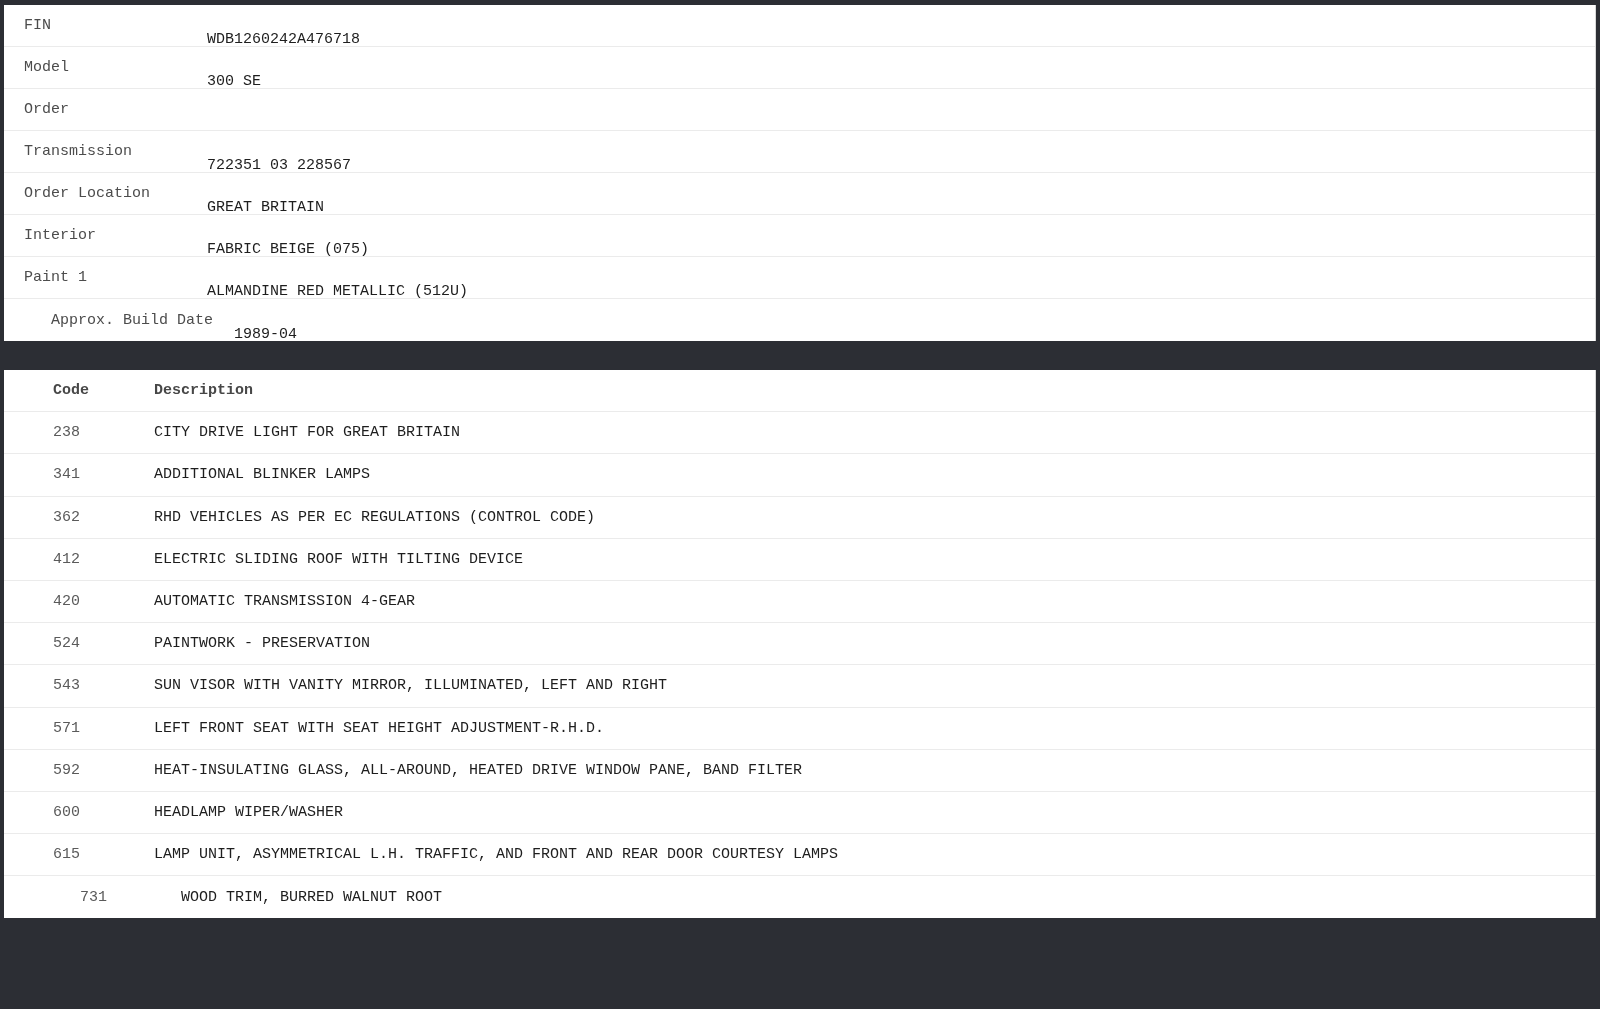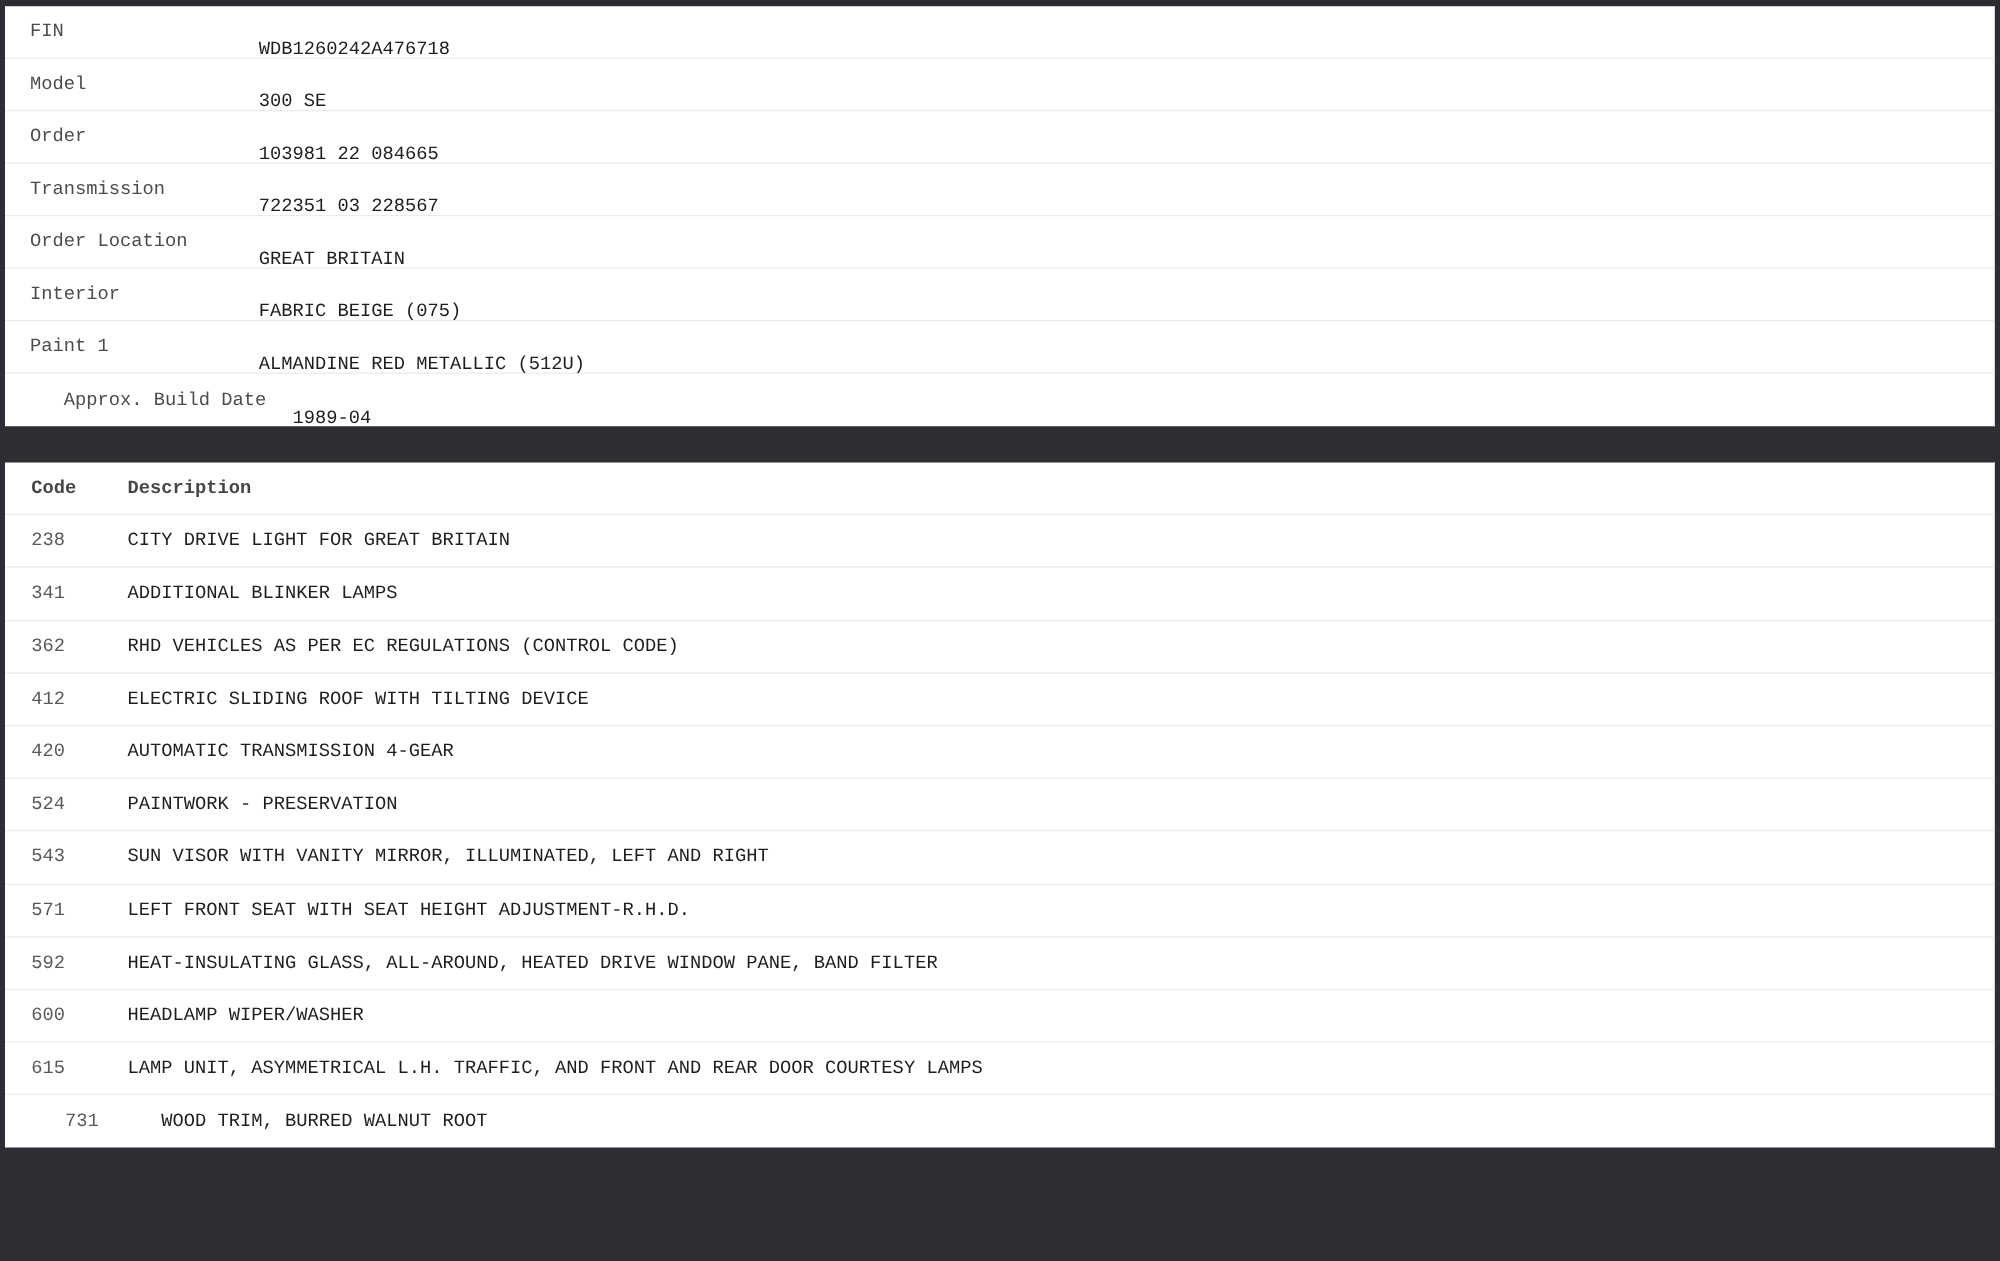--- a/index.html
+++ b/index.html
@@ -24,24 +24,25 @@
   #option-rows .row:last-child { border-bottom: none; padding-left: 27px; }
   .cell { font-size: 15px; line-height: 1; white-space: nowrap; font-family: Liberation Mono, monospace; }
   .cell.label {
     width: 203px;
     padding-left: 20px;
     color: var(--label-color, #4c4c4c);
     flex: 0 0 auto;
   }
   .cell.value { color: var(--value-color, #1e1e1e); flex: 1; margin-top: 28px; }
   .cell.code {
-    width: 98px;
+    width: 122px;
     padding-left: 21px;
     color: var(--code-color, #5a5a5a);
     flex: 0 0 auto;
+    margin-left: 28px;
   }
   .cell.desc { color: var(--value-color, #1f1f1f); flex: 1; }
   .header-row .cell {
     font-weight: 700;
     color: var(--header-color, #474747);
   }
   .options-row-height { height: 42.2px; }
 </style>
 </head>
 <body style="--background: #2c2e34; --card-bg: #ffffff; --divider: #ebebeb; --label-color: #4c4c4c; --value-color: #1e1e1e; --code-color: #5a5a5a; --header-color: #474747;">
@@ -53,21 +54,20 @@
         <div class="row">
           <div class="cell label">FIN</div>
           <div class="cell value">WDB1260242A476718</div>
         </div>
         <div class="row">
           <div class="cell label">Model</div>
           <div class="cell value">300 SE</div>
         </div>
         <div class="row">
           <div class="cell label">Order</div>
-          <div class="cell value">103981 22 084665</div>
         </div>
         <div class="row">
           <div class="cell label">Transmission</div>
           <div class="cell value">722351 03 228567</div>
         </div>
         <div class="row">
           <div class="cell label">Order Location</div>
           <div class="cell value">GREAT BRITAIN</div>
         </div>
         <div class="row">

